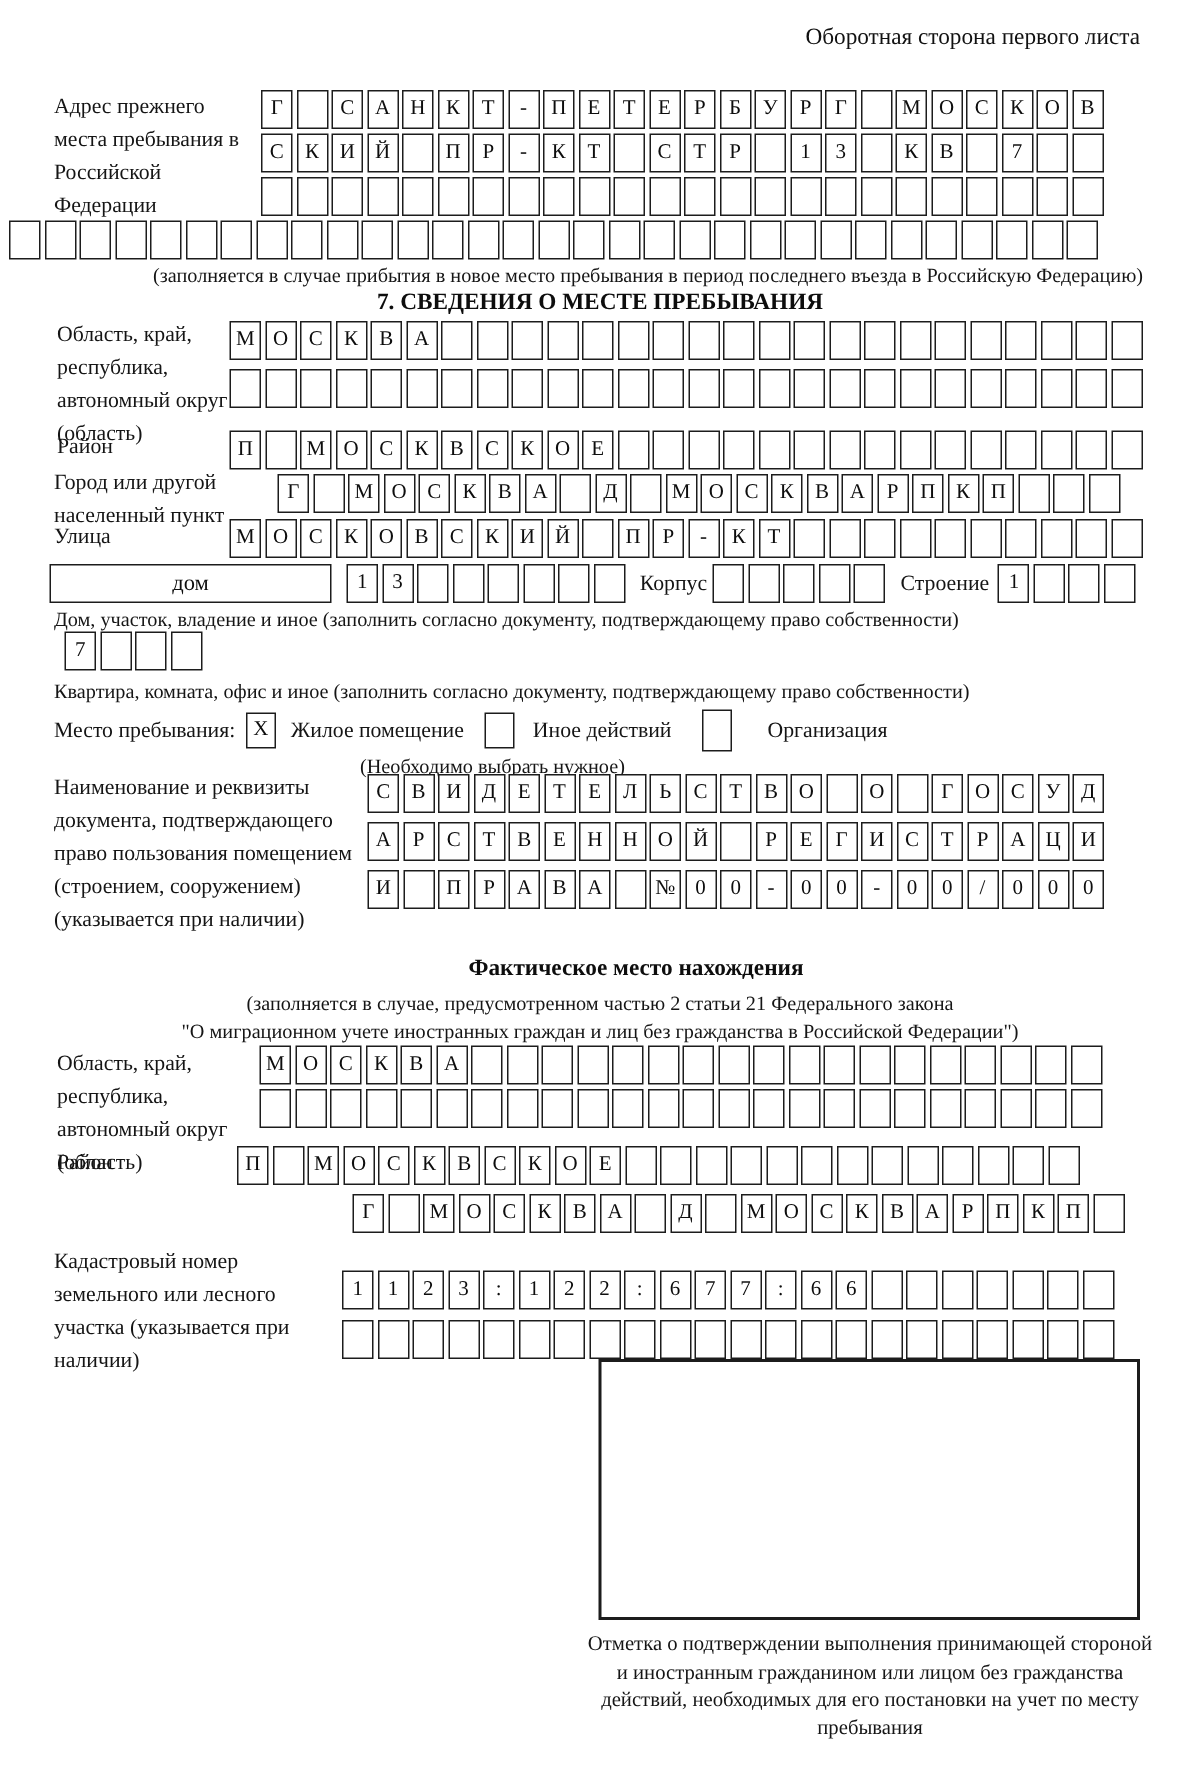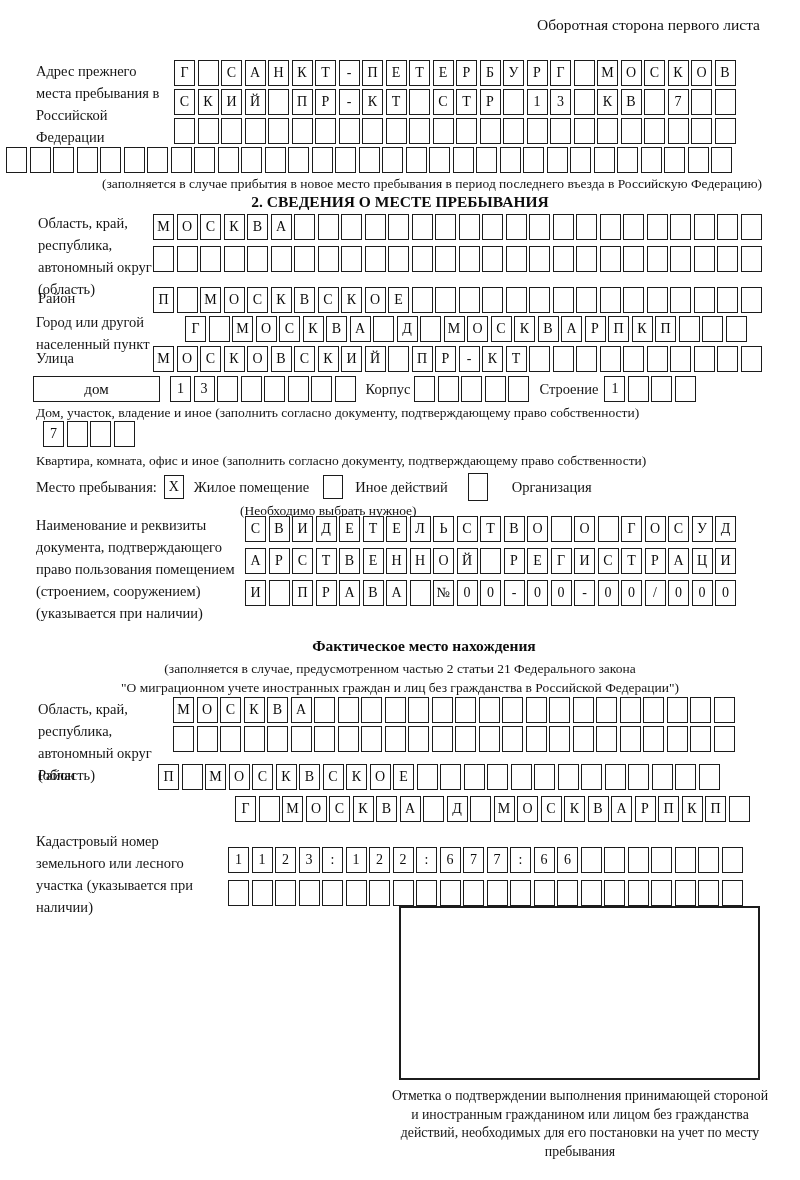--- a/index.html
+++ b/index.html
@@ -161,21 +161,21 @@
       <span class="cell"></span>
       <span class="cell"></span>
       <span class="cell"></span>
       <span class="cell"></span>
       <span class="cell"></span>
       <span class="cell"></span>
     </div>
 
   <div class="abs note center" style="top:176px;left:0;padding-left:32px;">(заполняется в случае прибытия в новое место пребывания в период последнего въезда в Российскую Федерацию)</div>
 
-  <div class="abs title" style="top:193px;left:0;">2. СВЕДЕНИЯ О МЕСТЕ ПРЕБЫВАНИЯ</div>
+  <div class="abs title" style="top:193px;left:0;">7. СВЕДЕНИЯ О МЕСТЕ ПРЕБЫВАНИЯ</div>
 
   <div class="abs lbl" style="left:38px;top:212px;width:118px;">Область, край, республика, автономный округ (область)</div>
   <div class="abs boxrow" style="left:153px;top:214px;">
       <span class="cell">М</span>
       <span class="cell">О</span>
       <span class="cell">С</span>
       <span class="cell">К</span>
       <span class="cell">В</span>
       <span class="cell">А</span>
       <span class="cell"></span>
@@ -310,21 +310,21 @@
       <span class="cell"></span>
       <span class="cell"></span>
       <span class="cell"></span>
       <span class="cell"></span>
       <span class="cell"></span>
       <span class="cell"></span>
       <span class="cell"></span>
     </div>
 
   <div class="abs inline" style="left:33px;top:376px;">
-    <div class="widebox" style="width:127px;height:26px;">дом</div>
+    <div class="widebox" style="width:188px;height:26px;">дом</div>
     <div class="boxrow" style="margin-left:10px;">
         <span class="cell">1</span>
         <span class="cell">3</span>
         <span class="cell"></span>
         <span class="cell"></span>
         <span class="cell"></span>
         <span class="cell"></span>
         <span class="cell"></span>
         <span class="cell"></span>
       </div>

